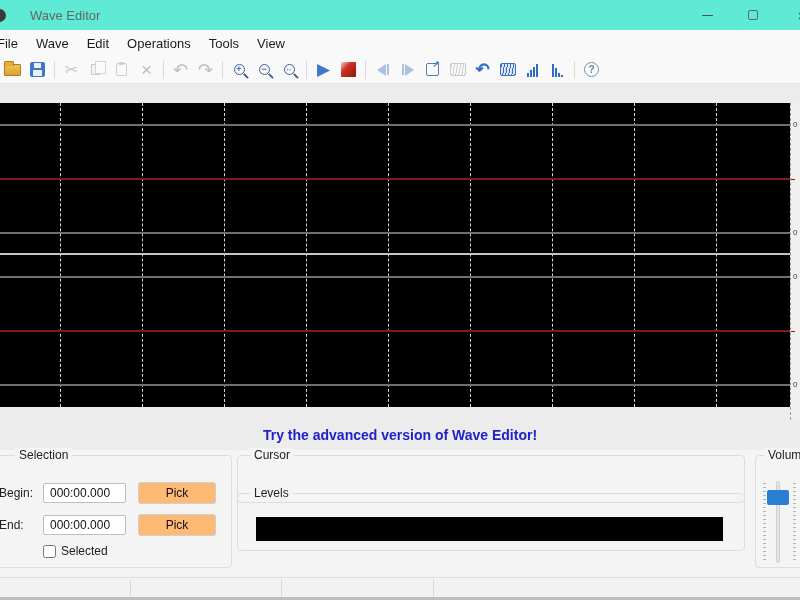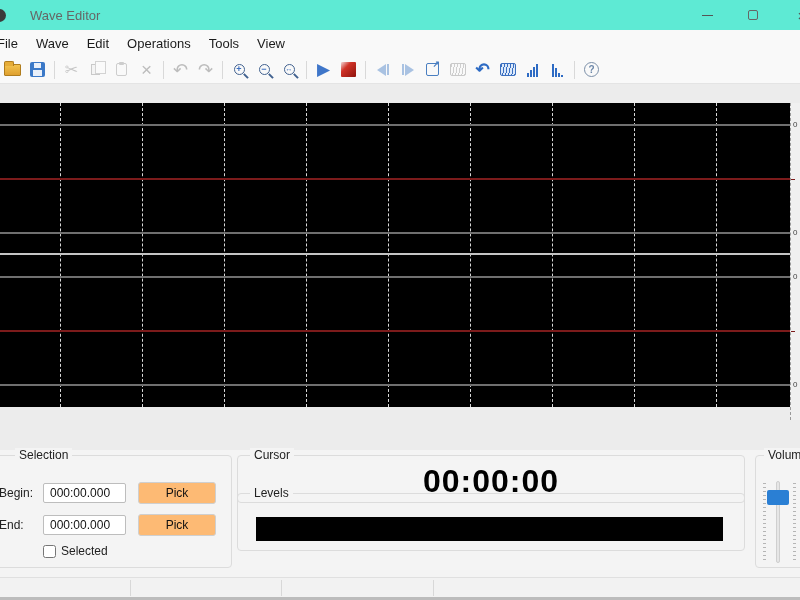--- a/index.html
+++ b/index.html
@@ -287,40 +287,40 @@
     <div id="wave-scale">
       <div class="sc-lbl" style="top:18px">0</div>
       <div class="sc-tick" style="top:76px"></div>
       <div class="sc-lbl" style="top:126px">0</div>
       <div class="sc-lbl" style="top:170px">0</div>
       <div class="sc-tick" style="top:228px"></div>
       <div class="sc-lbl" style="top:278px">0</div>
     </div>
   </div>
 
+  <div id="banner">Try the advanced version of Wave Editor!</div>
 
   <div id="controls">
 
     <div class="group" id="grp-selection">
       <div class="group-label" style="left:28px">Selection</div>
       <div class="fld-label" style="left:12px; top:30px">Begin:</div>
       <input class="time-input" style="left: 56px; top: 27px;" value="000:00.000">
       <button class="pick-btn" style="left:151px; top:26px">Pick</button>
       <div class="fld-label" style="left:12px; top:62px">End:</div>
       <input class="time-input" style="left: 56px; top: 59px;" value="000:00.000">
       <button class="pick-btn" style="left:151px; top:58px">Pick</button>
       <div id="sel-check-row">
         <input type="checkbox" id="sel-check" style="">
         <label for="sel-check">Selected</label>
       </div>
     </div>
 
     <div class="group" id="grp-cursor">
       <div class="group-label" style="left:12px">Cursor</div>
-      <div id="cursor-value">00:00:00</div>
     </div>
 
     <div class="group" id="grp-levels">
       <div class="group-label" style="left:12px">Levels</div>
       <div id="levels-bar"></div>
     </div>
 
     <div class="group" id="grp-volume">
       <div class="group-label" style="left:8px">Volume</div>
       <div class="vol-ticks" id="vol-ticks-l"></div>

